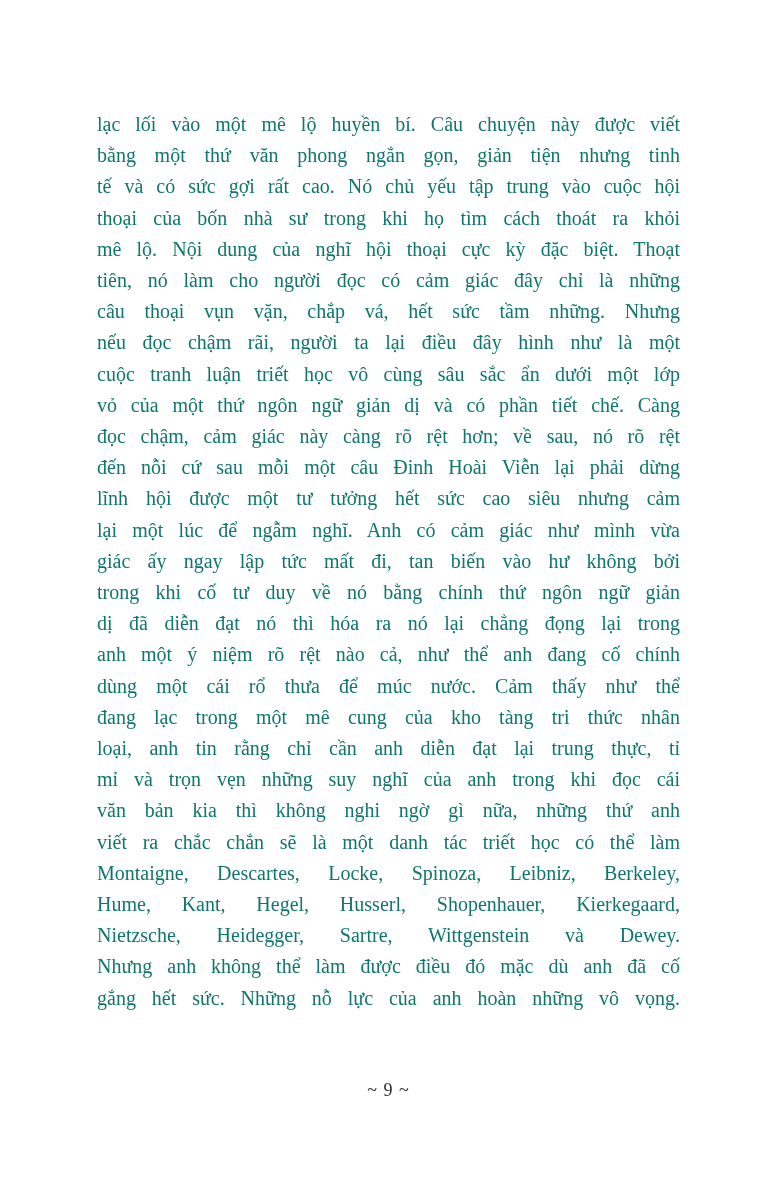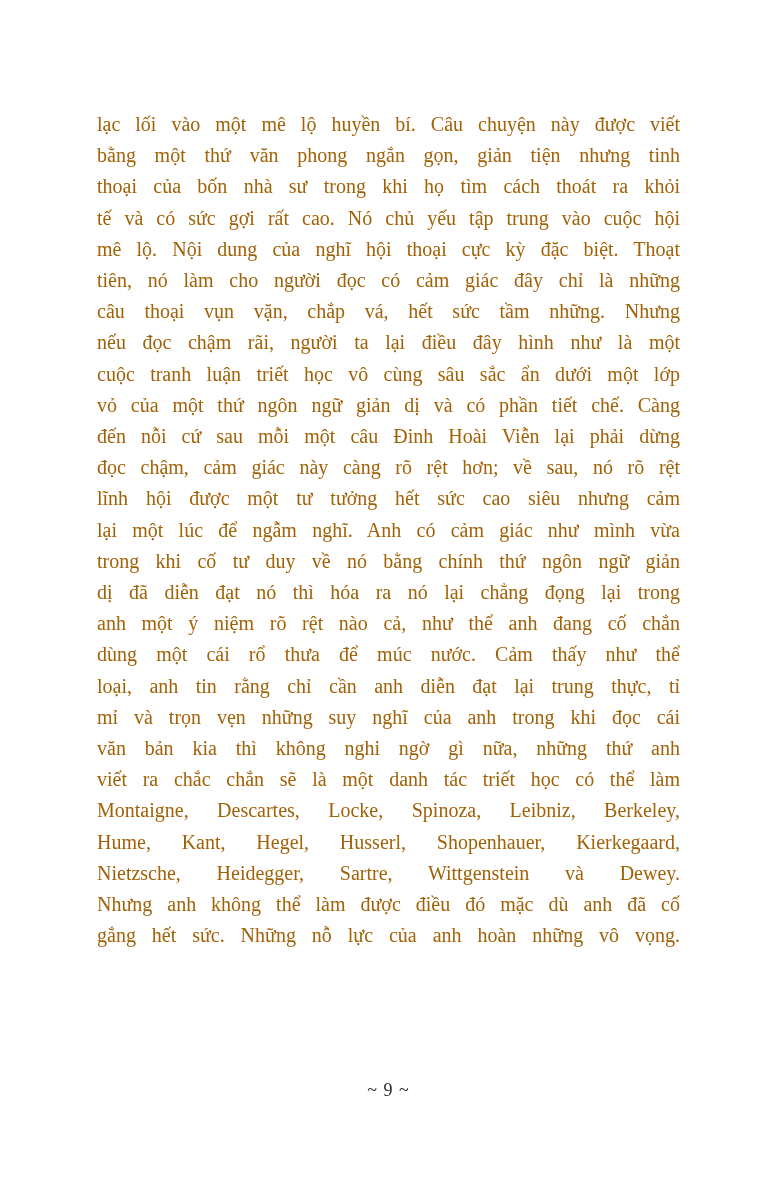--- a/index.html
+++ b/index.html
@@ -21,57 +21,59 @@
     left: 97px;
     top: 109px;
     width: 583px;
   }
   .text-line {
     font-size: 20px;
     line-height: 31.2px;
     text-align: justify;
     text-align-last: justify;
     white-space: normal;
-    color: #a16207;
+    color: #0f766e;
     -webkit-font-smoothing: antialiased;
   }
   .page-footer {
     position: absolute;
     left: 97px;
     top: 1080px;
     width: 583px;
     text-align: center;
     font-size: 18px;
     letter-spacing: 1px;
     color: #2d2d2d;
   }
 </style>
 </head>
 <body>
 
 <div class="page">
   <div class="text-block">
     <div class="text-line">lạc lối vào một mê lộ huyền bí. Câu chuyện này được viết</div>
     <div class="text-line">bằng một thứ văn phong ngắn gọn, giản tiện nhưng tinh</div>
+    <div class="text-line">tế và có sức gợi rất cao. Nó chủ yếu tập trung vào cuộc hội</div>
     <div class="text-line">thoại của bốn nhà sư trong khi họ tìm cách thoát ra khỏi</div>
-    <div class="text-line">tế và có sức gợi rất cao. Nó chủ yếu tập trung vào cuộc hội</div>
     <div class="text-line">mê lộ. Nội dung của nghĩ hội thoại cực kỳ đặc biệt. Thoạt</div>
     <div class="text-line">tiên, nó làm cho người đọc có cảm giác đây chỉ là những</div>
     <div class="text-line">câu thoại vụn vặn, chắp vá, hết sức tầm những. Nhưng</div>
     <div class="text-line">nếu đọc chậm rãi, người ta lại điều đây hình như là một</div>
     <div class="text-line">cuộc tranh luận triết học vô cùng sâu sắc ẩn dưới một lớp</div>
     <div class="text-line">vỏ của một thứ ngôn ngữ giản dị và có phần tiết chế. Càng</div>
+    <div class="text-line">đọc chậm, cảm giác này càng rõ rệt hơn; về sau, nó rõ rệt</div>
     <div class="text-line">đến nỗi cứ sau mỗi một câu Đinh Hoài Viễn lại phải dừng</div>
-    <div class="text-line">đọc chậm, cảm giác này càng rõ rệt hơn; về sau, nó rõ rệt</div>
     <div class="text-line">lĩnh hội được một tư tưởng hết sức cao siêu nhưng cảm</div>
     <div class="text-line">lại một lúc để ngẫm nghĩ. Anh có cảm giác như mình vừa</div>
+    <div class="text-line">giác ấy ngay lập tức mất đi, tan biến vào hư không bởi</div>
     <div class="text-line">trong khi cố tư duy về nó bằng chính thứ ngôn ngữ giản</div>
     <div class="text-line">dị đã diễn đạt nó thì hóa ra nó lại chẳng đọng lại trong</div>
-    <div class="text-line">anh một ý niệm rõ rệt nào cả, như thể anh đang cố chắn</div>
+    <div class="text-line">anh một ý niệm rõ rệt nào cả, như thể anh đang cố chính</div>
     <div class="text-line">dùng một cái rổ thưa để múc nước. Cảm thấy như thể</div>
+    <div class="text-line">đang lạc trong một mê cung của kho tàng tri thức nhân</div>
     <div class="text-line">loại, anh tin rằng chỉ cần anh diễn đạt lại trung thực, tỉ</div>
     <div class="text-line">mỉ và trọn vẹn những suy nghĩ của anh trong khi đọc cái</div>
     <div class="text-line">văn bản kia thì không nghi ngờ gì nữa, những thứ anh</div>
     <div class="text-line">viết ra chắc chắn sẽ là một danh tác triết học có thể làm</div>
     <div class="text-line">Montaigne, Descartes, Locke, Spinoza, Leibniz, Berkeley,</div>
     <div class="text-line">Hume, Kant, Hegel, Husserl, Shopenhauer, Kierkegaard,</div>
     <div class="text-line">Nietzsche, Heidegger, Sartre, Wittgenstein và Dewey.</div>
     <div class="text-line">Nhưng anh không thể làm được điều đó mặc dù anh đã cố</div>
     <div class="text-line">gắng hết sức. Những nỗ lực của anh hoàn những vô vọng.</div>
   </div>

